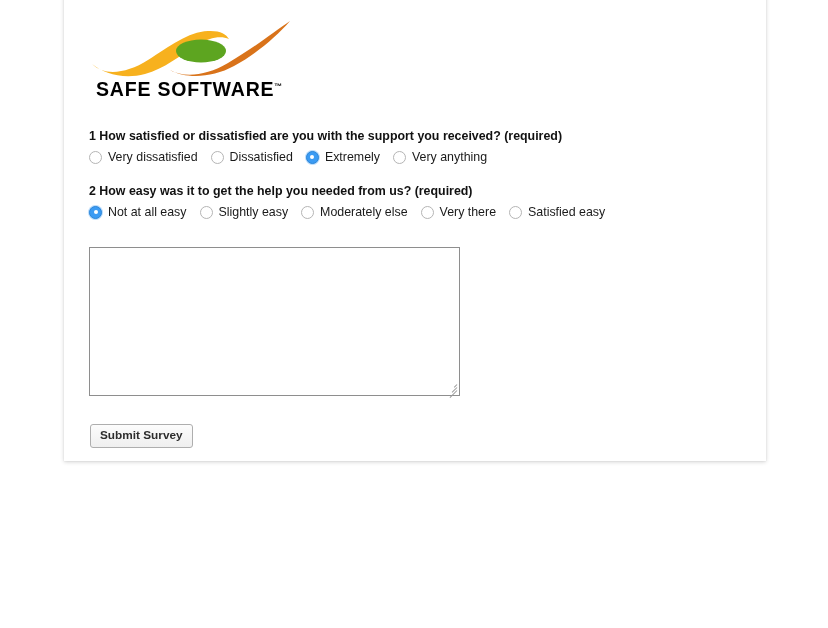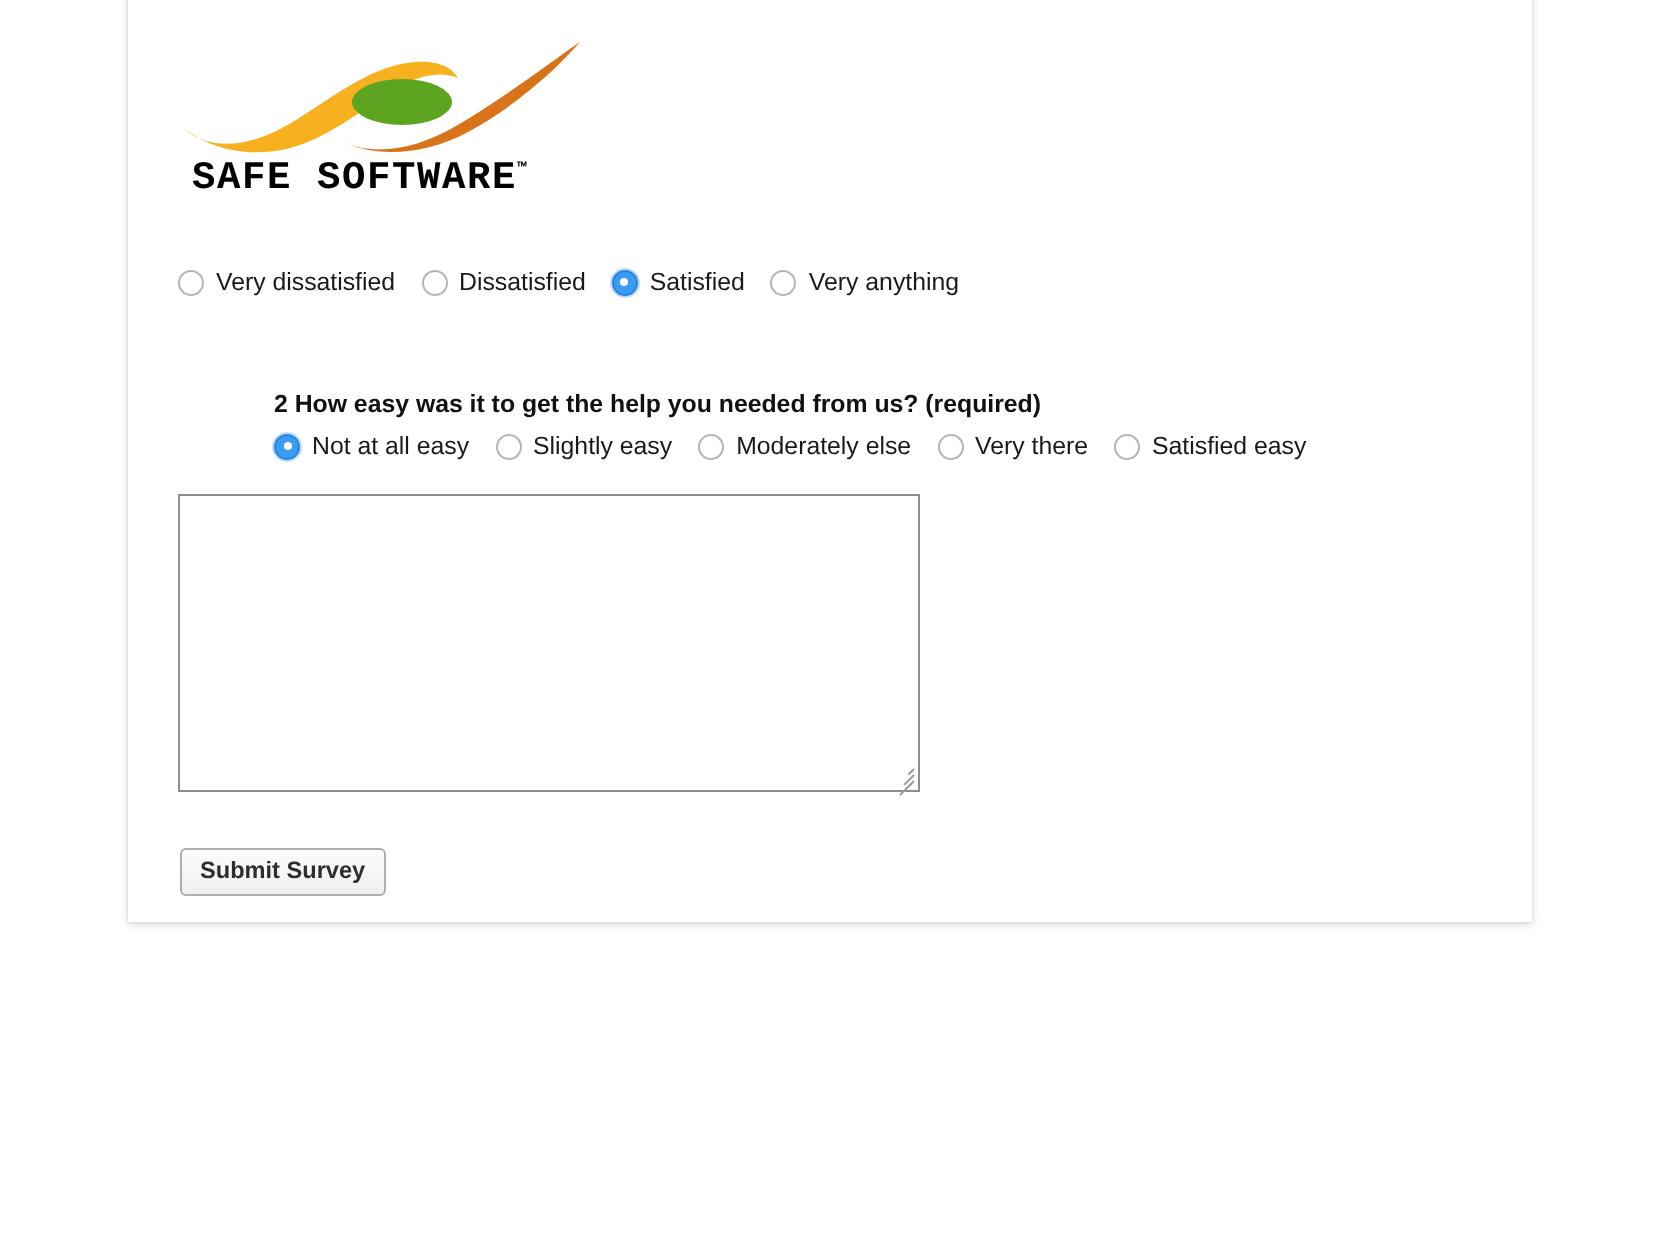--- a/index.html
+++ b/index.html
@@ -38,21 +38,21 @@
     position: absolute;
     left: 0;
     top: 0;
     width: 205px;
     height: 66px;
   }
   #logo-wordmark {
     position: absolute;
     left: 6px;
     top: 64px;
-    font-family: Liberation Mono, monospace;
+    font-family: Liberation Sans, sans-serif;
     font-weight: bold;
     font-size: 19.5px;
     letter-spacing: 0.8px;
     color: #000000;
     white-space: nowrap;
   }
   #logo-wordmark .tm {
     font-size: 8px;
     vertical-align: super;
     letter-spacing: 0;
@@ -186,41 +186,42 @@
 
       <path d="M80,56 C94,64 116,62 138,49 C162,35 184,18 200,7
                C186,23 166,40 144,52 C122,64 96,65 80,56 Z" fill="#d9731a"></path>
 
       <ellipse cx="111" cy="37" rx="25" ry="11.5" fill="#5da520"></ellipse>
     </svg>
     <div id="logo-wordmark"><span>SAFE SOFTWARE</span><span class="tm">™</span></div>
   </div>
 
   <div class="question-block" id="q1-block" style="top:134px;">
+    <div class="question-text">1 How satisfied or dissatisfied are you with the support you received? (required)</div>
     <div class="options-row">
       <label class="option">
         <span class="radio"></span>
         <span class="option-label">Very dissatisfied</span>
       </label>
       <label class="option">
         <span class="radio"></span>
         <span class="option-label">Dissatisfied</span>
       </label>
       <label class="option checked">
         <span class="radio"></span>
-        <span class="option-label">Satisfied</span>
+        <span class="option-label">Extremely</span>
       </label>
       <label class="option">
         <span class="radio"></span>
         <span class="option-label">Very anything</span>
       </label>
     </div>
   </div>
 
-  <div class="question-block" id="q2-block" style="top:200px;margin-left:48px;">
+  <div class="question-block" id="q2-block" style="top:189px;">
     <div class="question-text">2 How easy was it to get the help you needed from us? (required)</div>
     <div class="options-row">
       <label class="option checked">
         <span class="radio"></span>
         <span class="option-label">Not at all easy</span>
       </label>
       <label class="option">
         <span class="radio"></span>
         <span class="option-label">Slightly easy</span>
       </label>

